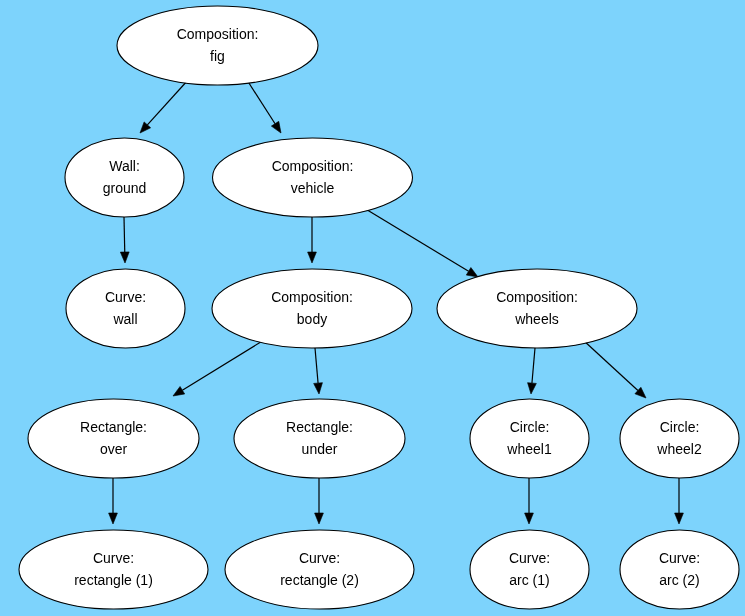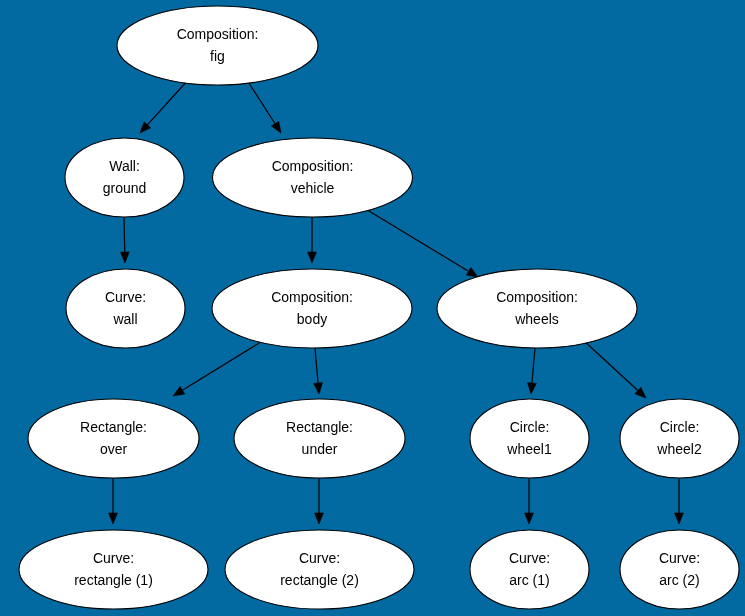--- a/index.html
+++ b/index.html
@@ -10,21 +10,21 @@
   body {
     width: 745px;
     height: 616px;
     font-family: "Liberation Sans", sans-serif;
     overflow: hidden;
   }
   #graph-root {
     position: relative;
     width: 745px;
     height: 616px;
-    background: #0369a1;
+    background: #7dd3fc;
   }
   svg#graph-canvas {
     display: block;
     width: 745px;
     height: 616px;
   }
   .node-ellipse {
     fill: #ffffff;
     stroke: #000000;
     stroke-width: 1.1;

